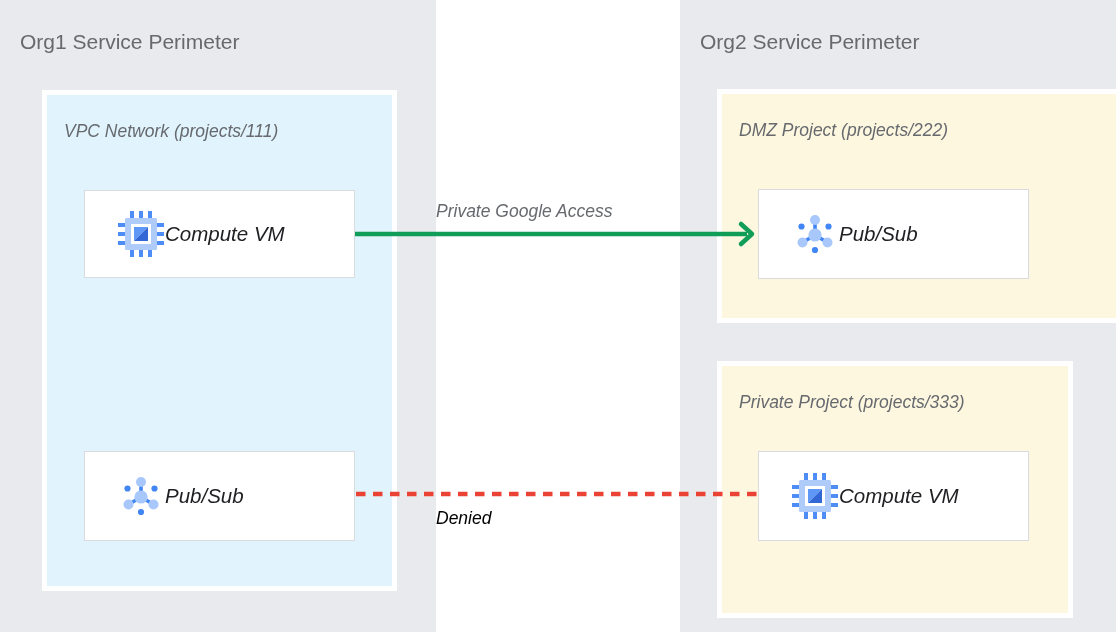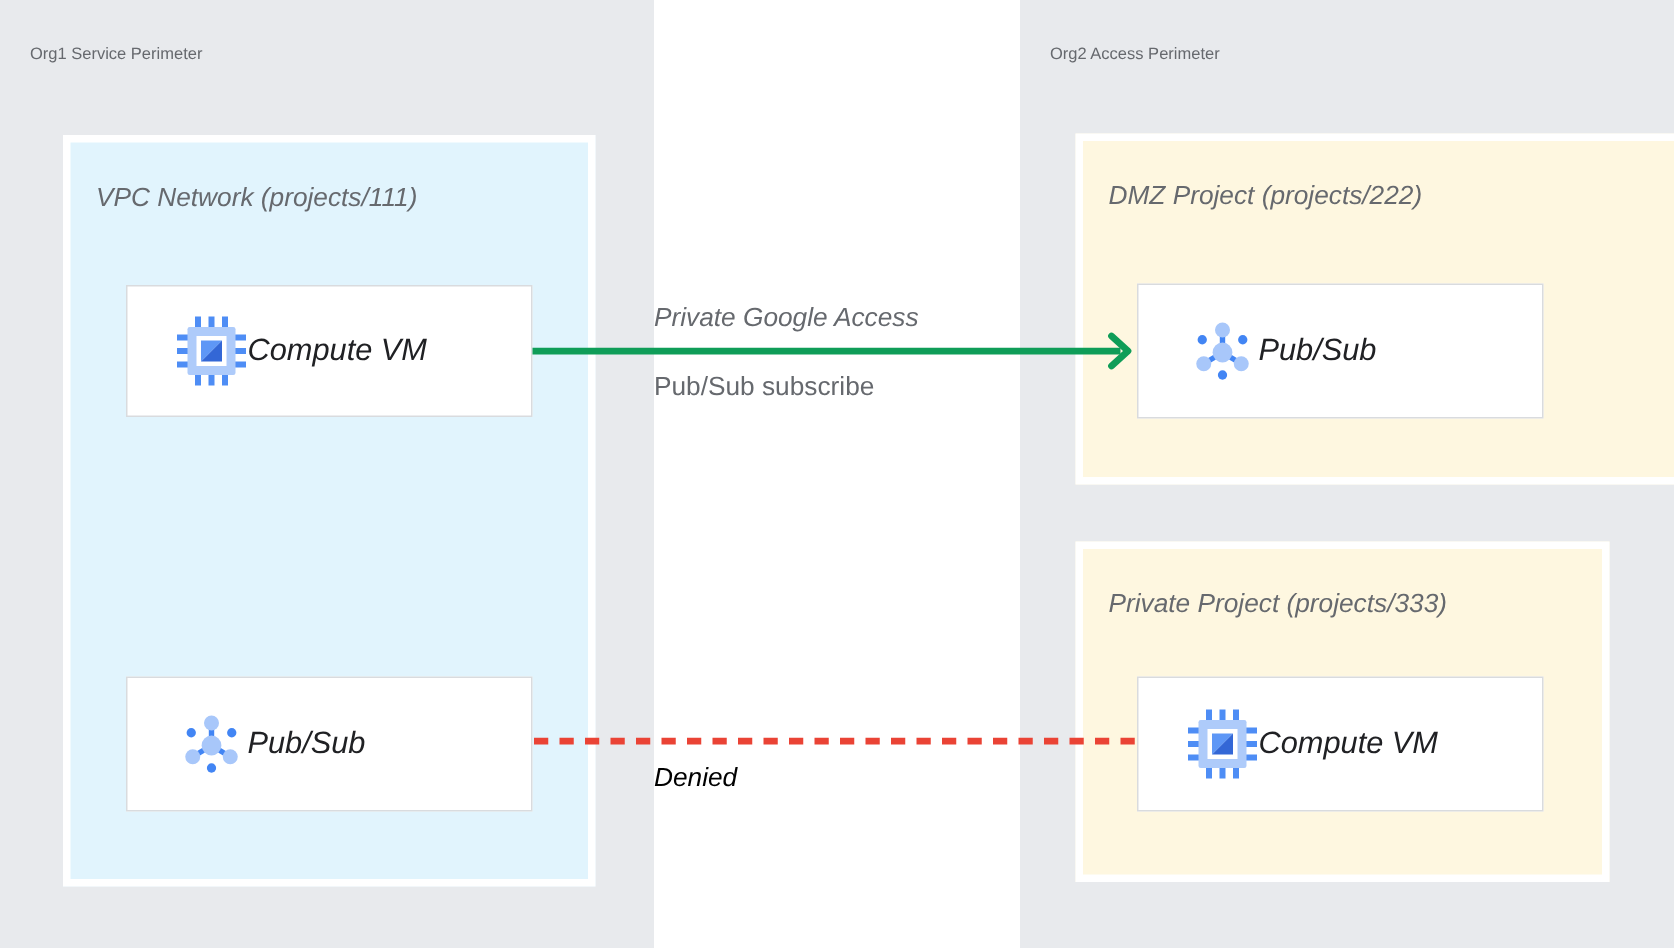--- a/index.html
+++ b/index.html
@@ -17,32 +17,32 @@
     top: 0;
     height: 632px;
     background: #E8EAED;
   }
   #panel-org1 { left: 0; width: 436px; }
   #panel-org2 { left: 680px; width: 436px; }
   .panel-title {
     position: absolute;
     left: 20px;
     top: 30px;
-    font-size: 11px;
+    font-size: 21px;
     color: #66696E;
     white-space: nowrap;
   }
   .zone {
     position: absolute;
     border: 5px solid #ffffff;
     font-style: italic;
   }
   #zone-vpc { left: 42px; top: 90px; width: 355px; height: 501px; background: #E1F4FD; }
   #zone-dmz { left: 37px; top: 89px; width: 421px; height: 234px; background: #FEF7E0; }
-  #zone-private { left: 37px; top: 361px; width: 356px; height: 227px; background: #FEF7E0; }
+  #zone-private { left: 37px; top: 361px; width: 356px; height: 257px; background: #FEF7E0; }
   .zone-label {
     position: absolute;
     left: 17px;
     top: 26px;
     font-size: 17.5px;
     color: #66696E;
     white-space: nowrap;
   }
   .node {
     position: absolute;
@@ -135,21 +135,21 @@
             <circle cx="37.5" cy="16.5" r="3.1" fill="#4285F4"></circle>
             <circle cx="24" cy="40" r="3.1" fill="#4285F4"></circle>
           </svg>
         </span>
         <span class="node-label">Pub/Sub</span>
       </div>
     </div>
   </div>
 
   <div class="panel" id="panel-org2">
-    <div class="panel-title">Org2 Access Perimeter</div>
+    <div class="panel-title">Org2 Service Perimeter</div>
 
     <div class="zone" id="zone-dmz">
       <div class="zone-label">DMZ Project (projects/222)</div>
 
       <div class="node" id="node-pubsub-right">
         <span class="node-icon">
           <svg viewBox="0 0 48 48" aria-hidden="true">
             <g stroke="#4285F4" stroke-width="3.6">
               <line x1="24" y1="25" x2="24" y2="10"></line>
               <line x1="24" y1="25" x2="11.5" y2="32.5"></line>
@@ -193,21 +193,20 @@
             <polygon points="17,17 31,17 17,31" fill="#5E97F6"></polygon>
             <polygon points="31,17 31,31 17,31" fill="#3367D6"></polygon>
           </svg>
         </span>
         <span class="node-label">Compute VM</span>
       </div>
     </div>
   </div>
 
   <div class="mid-label" id="label-pga">Private Google Access</div>
-  <div class="mid-label" id="label-sub">Pub/Sub subscribe</div>
   <div class="mid-label" id="label-denied">Denied</div>
 
   <svg id="flow-overlay" viewBox="0 0 1116 632">
     <g stroke="#0F9D58" stroke-width="4.5" fill="none">
       <line x1="355" y1="234" x2="747" y2="234"></line>
       <polyline points="741,224 752,234 741,244" stroke-linecap="round" stroke-linejoin="round"></polyline>
     </g>
     <g stroke="#EA4335" stroke-width="4.5" fill="none">
       <line x1="356" y1="494" x2="758" y2="494" stroke-dasharray="9.5 7.5"></line>
     </g>

